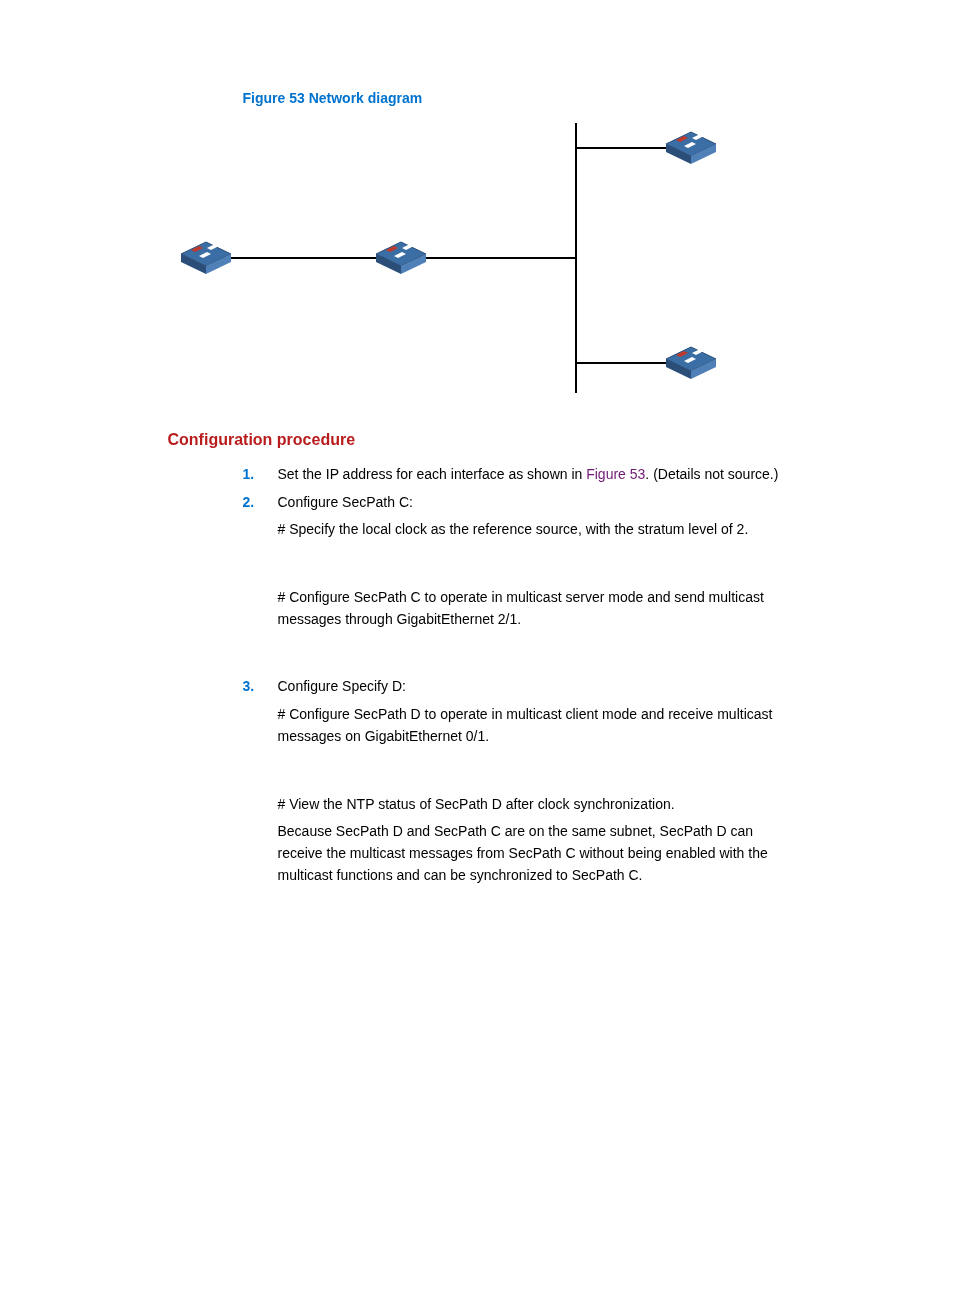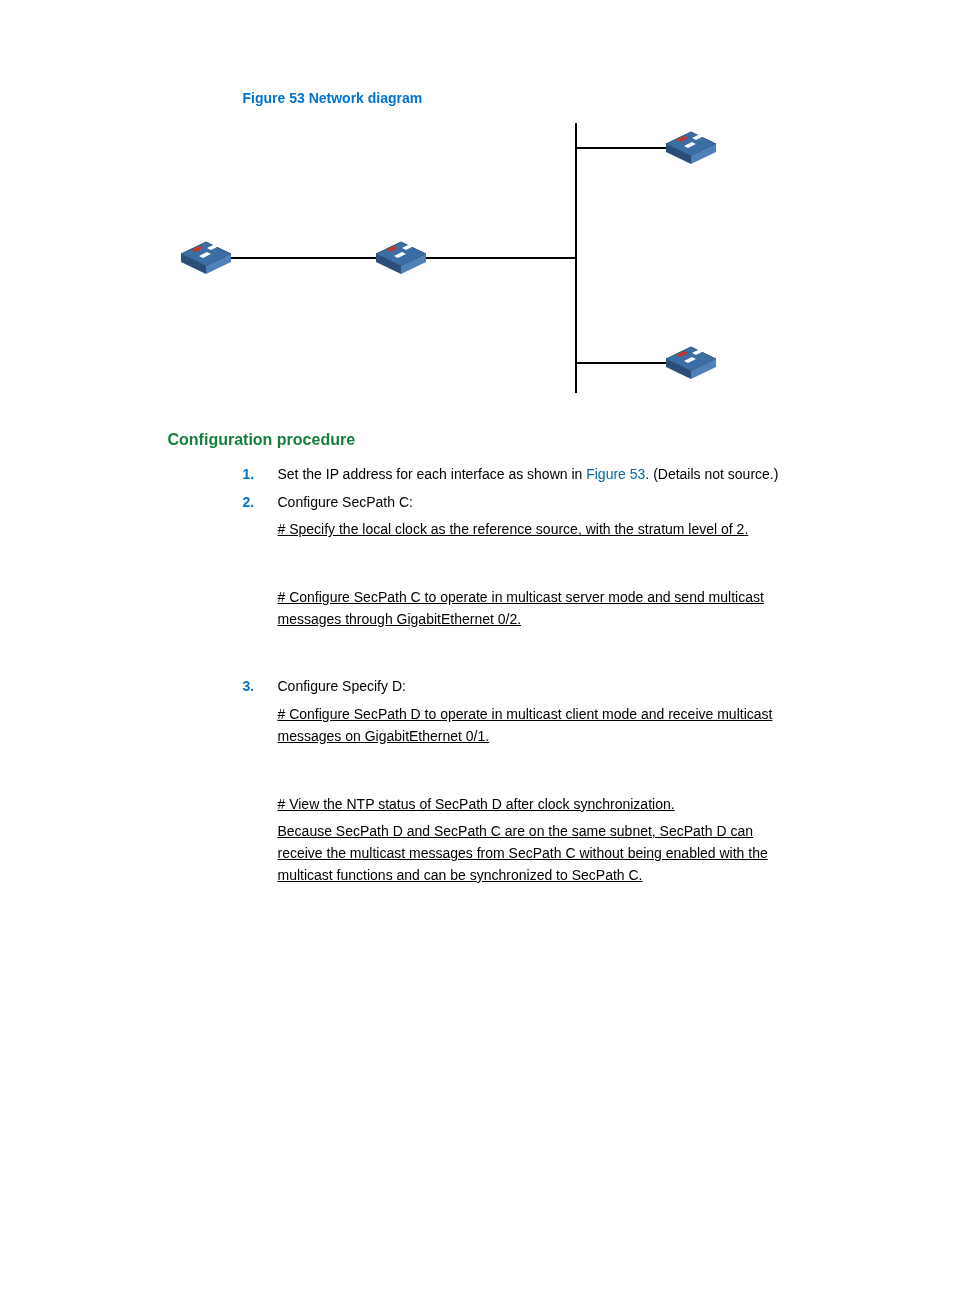--- a/index.html
+++ b/index.html
@@ -24,21 +24,21 @@
     font-size: 14px;
     margin-bottom: 12px;
     margin-left: 75px;
   }
   .diagram {
     margin-left: 8px;
     margin-bottom: 30px;
   }
   .section-heading {
     font-weight: bold;
-    color: #15803d;
+    color: #b91c1c;
     font-size: 16px;
     margin-top: 30px;
     margin-bottom: 15px;
   }
   .ol-list {
     list-style: none;
     padding-left: 75px;
     margin: 0;
   }
   .ol-list > li {
@@ -52,24 +52,23 @@
     left: 0;
     top: 0;
     font-weight: bold;
     color: #0073cf;
   }
   .li-text, .li-block {
     color: #000;
   }
   .li-block {
     margin-top: 6px;
-    text-decoration: underline;
   }
   .inline-link {
-    color: #0369a1;
+    color: #701a75;
   }
   .spacer {
     height: 40px;
   }
   .page-number {
     position: absolute;
     bottom: 60px;
     left: 0;
     right: 0;
     text-align: center;
@@ -121,21 +120,21 @@
       <span class="li-text">
         <span>Set the IP address for each interface as shown in </span><span class="inline-link">Figure 53</span><span>. (Details not source.)</span>
       </span>
     </li>
 
     <li>
       <span class="ol-marker">2.</span>
       <span class="li-text">Configure SecPath C:</span>
       <div class="li-block"># Specify the local clock as the reference source, with the stratum level of 2.</div>
       <div class="spacer"></div>
-      <div class="li-block"># Configure SecPath C to operate in multicast server mode and send multicast messages through GigabitEthernet 0/2.</div>
+      <div class="li-block"># Configure SecPath C to operate in multicast server mode and send multicast messages through GigabitEthernet 2/1.</div>
       <div class="spacer"></div>
     </li>
 
     <li>
       <span class="ol-marker">3.</span>
       <span class="li-text">Configure Specify D:</span>
       <div class="li-block"># Configure SecPath D to operate in multicast client mode and receive multicast messages on GigabitEthernet 0/1.</div>
       <div class="spacer"></div>
       <div class="li-block"># View the NTP status of SecPath D after clock synchronization.</div>
       <div class="li-block">Because SecPath D and SecPath C are on the same subnet, SecPath D can receive the multicast messages from SecPath C without being enabled with the multicast functions and can be synchronized to SecPath C.</div>

